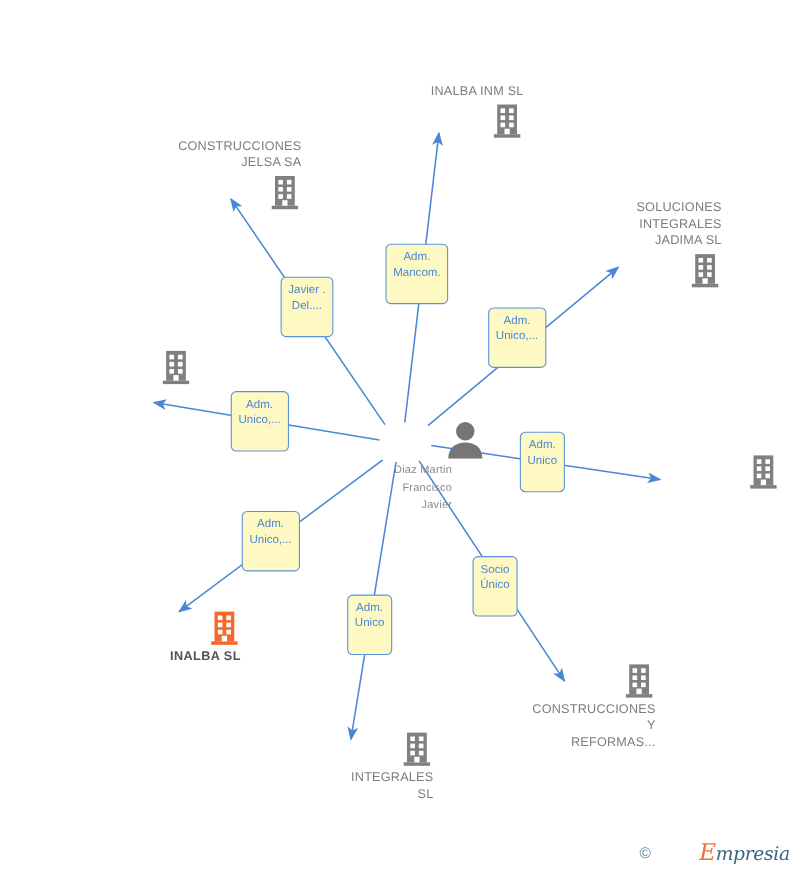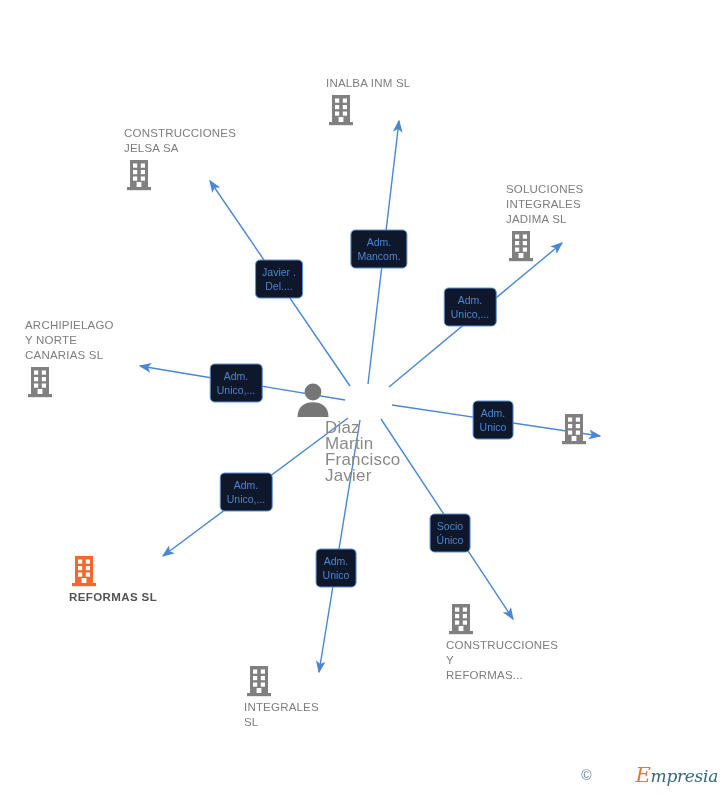--- a/index.html
+++ b/index.html
@@ -22,21 +22,21 @@
     position: absolute;
     left: 0;
     top: 0;
     width: 728px;
     height: 795px;
   }
   .node {
     position: absolute;
     width: 150px;
     margin-left: -75px;
-    text-align: left;
+    text-align: right;
     user-select: none;
   }
   .node .icon-wrap {
     display: block;
     line-height: 0;
   }
   .node .node-label {
     display: block;
     font-size: 11.5px;
     line-height: 15px;
@@ -49,37 +49,37 @@
   }
   .node.label-below .node-label {
     margin-top: 3px;
   }
   .node.highlight .node-label {
     color: #545454;
     font-weight: bold;
     letter-spacing: 0.4px;
   }
   .person-node .node-label {
-    font-size: 17px;
+    font-size: 10px;
     line-height: 16px;
     color: #8a8a8a;
     max-width: 86px;
     margin: 2px auto 0 auto;
   }
   .edge-label {
     position: absolute;
     box-sizing: border-box;
     border: 1px solid #5b93d8;
     border-radius: 5px;
-    background: #0f172a;
+    background: #fef9c3;
     color: #4a86d6;
     font-size: 10.5px;
     line-height: 14px;
     text-align: center;
-    padding: 4px 6px 5px 6px;
+    padding: 4px 6px 21px 6px;
     white-space: pre-line;
     transform: translate(-50%, -50%);
   }
   #watermark {
     position: absolute;
     right: 10px;
     bottom: 8px;
     display: flex;
     align-items: center;
     gap: 4px;
@@ -177,23 +177,20 @@
             <rect x="9" y="4.5" width="4.2" height="4.2" fill="#ffffff"></rect>
             <rect x="16.8" y="4.5" width="4.2" height="4.2" fill="#ffffff"></rect>
             <rect x="9" y="11" width="4.2" height="4.2" fill="#ffffff"></rect>
             <rect x="16.8" y="11" width="4.2" height="4.2" fill="#ffffff"></rect>
             <rect x="9" y="17.5" width="4.2" height="4.2" fill="#ffffff"></rect>
             <rect x="16.8" y="17.5" width="4.2" height="4.2" fill="#ffffff"></rect>
             <rect x="12.6" y="23" width="4.8" height="5" fill="#ffffff"></rect>
           </svg></span>
       </div>
       <div class="node label-above" id="node-archipielago-y-norte-canarias-sl" style="left: 100px; top: 318px;">
-        <span class="node-label">ARCHIPIELAGO
-Y NORTE
-CANARIAS  SL</span>
         <span class="icon-wrap"><svg width="30" height="32" viewBox="0 0 30 32" xmlns="http://www.w3.org/2000/svg">
             <rect x="6" y="1" width="18" height="27" fill="#808080"></rect>
             <rect x="3" y="28" width="24" height="3.2" fill="#808080"></rect>
             <rect x="9" y="4.5" width="4.2" height="4.2" fill="#ffffff"></rect>
             <rect x="16.8" y="4.5" width="4.2" height="4.2" fill="#ffffff"></rect>
             <rect x="9" y="11" width="4.2" height="4.2" fill="#ffffff"></rect>
             <rect x="16.8" y="11" width="4.2" height="4.2" fill="#ffffff"></rect>
             <rect x="9" y="17.5" width="4.2" height="4.2" fill="#ffffff"></rect>
             <rect x="16.8" y="17.5" width="4.2" height="4.2" fill="#ffffff"></rect>
             <rect x="12.6" y="23" width="4.8" height="5" fill="#ffffff"></rect>
@@ -217,21 +214,21 @@
             <rect x="6" y="1" width="18" height="27" fill="#f4692b"></rect>
             <rect x="3" y="28" width="24" height="3.2" fill="#f4692b"></rect>
             <rect x="9" y="4.5" width="4.2" height="4.2" fill="#ffffff"></rect>
             <rect x="16.8" y="4.5" width="4.2" height="4.2" fill="#ffffff"></rect>
             <rect x="9" y="11" width="4.2" height="4.2" fill="#ffffff"></rect>
             <rect x="16.8" y="11" width="4.2" height="4.2" fill="#ffffff"></rect>
             <rect x="9" y="17.5" width="4.2" height="4.2" fill="#ffffff"></rect>
             <rect x="16.8" y="17.5" width="4.2" height="4.2" fill="#ffffff"></rect>
             <rect x="12.6" y="23" width="4.8" height="5" fill="#ffffff"></rect>
           </svg></span>
-        <span class="node-label">REFORMAS  SL</span>
+        <span class="node-label">INALBA  SL</span>
       </div>
       <div class="node label-below" id="node-melonakos-sl" style="left: 319px; top: 664.5px;">
         <span class="icon-wrap"><svg width="30" height="32" viewBox="0 0 30 32" xmlns="http://www.w3.org/2000/svg">
             <rect x="6" y="1" width="18" height="27" fill="#808080"></rect>
             <rect x="3" y="28" width="24" height="3.2" fill="#808080"></rect>
             <rect x="9" y="4.5" width="4.2" height="4.2" fill="#ffffff"></rect>
             <rect x="16.8" y="4.5" width="4.2" height="4.2" fill="#ffffff"></rect>
             <rect x="9" y="11" width="4.2" height="4.2" fill="#ffffff"></rect>
             <rect x="16.8" y="11" width="4.2" height="4.2" fill="#ffffff"></rect>
             <rect x="9" y="17.5" width="4.2" height="4.2" fill="#ffffff"></rect>

